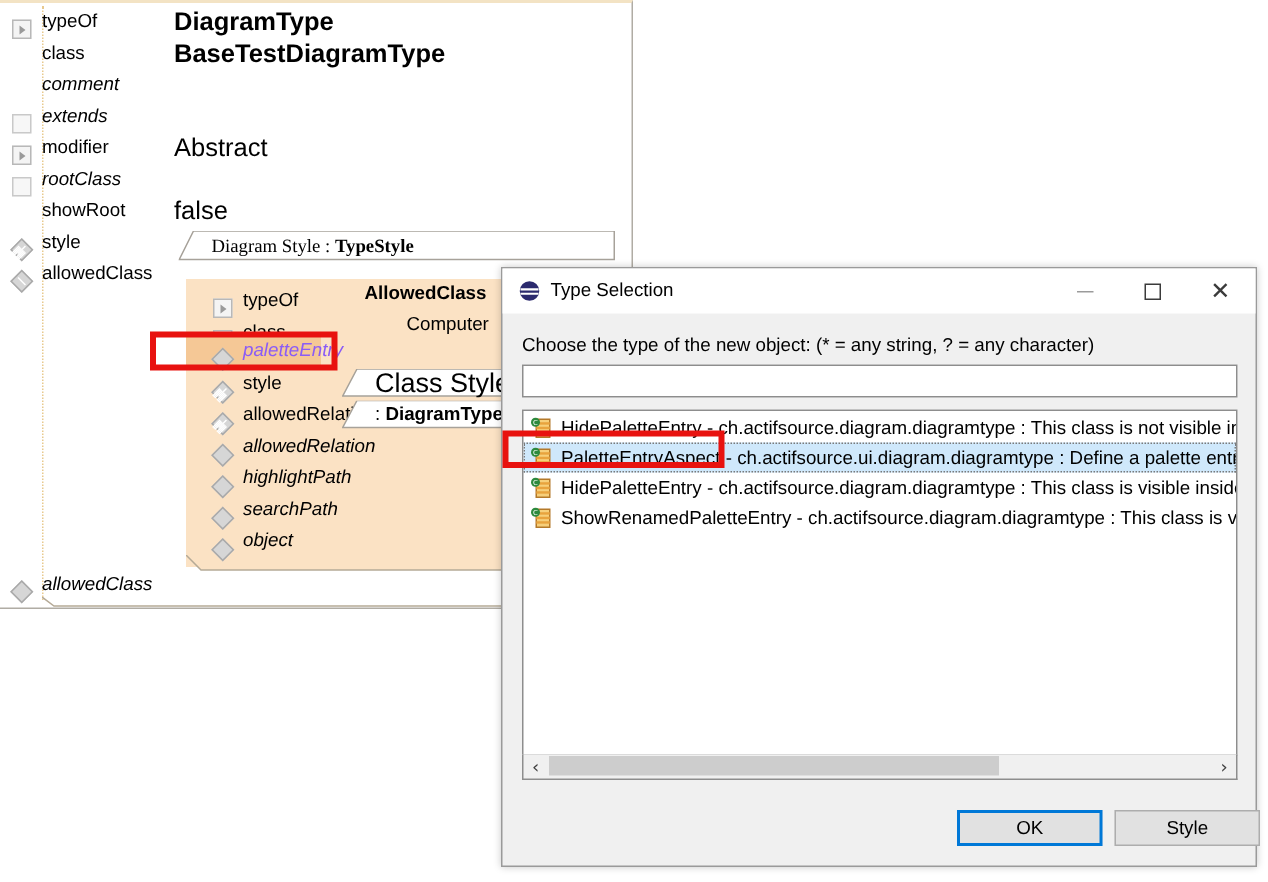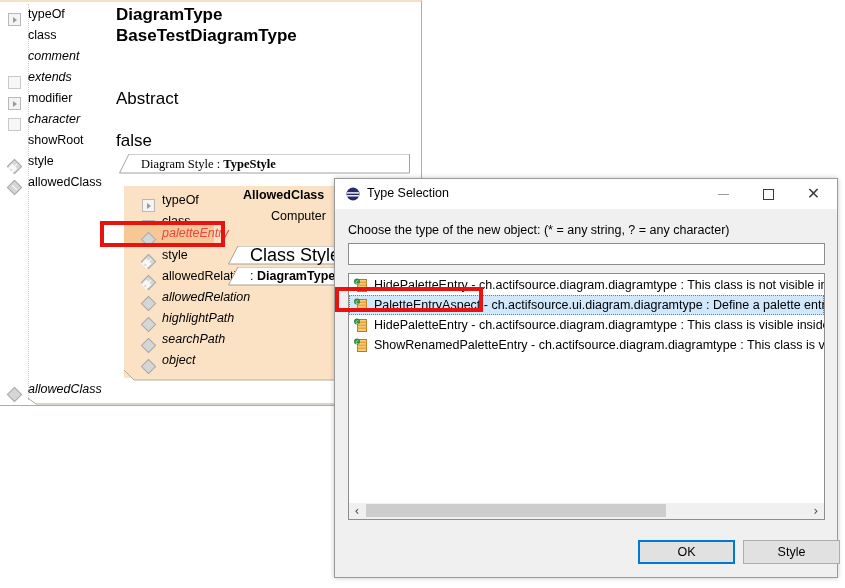--- a/index.html
+++ b/index.html
@@ -189,21 +189,21 @@
   <span class="ic ic-box" style="top:9px;"></span>
   <span class="row-label italic">extends</span>
 </div>
 <div class="row" style="top:88px;left:0;">
   <span class="ic ic-expand" style="top:9px;"></span>
   <span class="row-label">modifier</span>
   <span class="row-value">Abstract</span>
 </div>
 <div class="row" style="top:109px;left:0;">
   <span class="ic ic-box" style="top:9px;"></span>
-  <span class="row-label italic">character</span>
+  <span class="row-label italic">rootClass</span>
 </div>
 <div class="row" style="top:130px;left:0;">
   <span class="row-label">showRoot</span>
   <span class="row-value">false</span>
 </div>
 <div class="row" style="top:151px;left:0;">
   <span class="ic" style="top:10px;left:9px;">
     <span class="ic-diamond plus" style="position:absolute;left:0;top:0;"></span>
   </span>
   <span class="row-label">style</span>
@@ -239,21 +239,21 @@
 <div class="srow" style="top:211px;left:124px;">
   <span class="sic ic-expand" style="top:9px;"></span>
   <span class="srow-label">class</span>
 </div>
 
 <div class="srow" style="top:224px;left:124px;width:90px;height:20px;background:#f5c896;"></div>
 <div class="srow" style="top:223px;left:124px;">
   <span class="sic" style="top:11px;left:19px;">
     <span class="ic-diamond" style="position:absolute;left:0;top:0;"></span>
   </span>
-  <span class="srow-label italic" style="color:#ef4444;">paletteEntry</span>
+  <span class="srow-label italic" style="color:#8b5cf6;">paletteEntry</span>
 </div>
 <div class="srow" style="top:245px;left:124px;">
   <span class="sic" style="top:11px;left:19px;">
     <span class="ic-diamond plus" style="position:absolute;left:0;top:0;"></span>
   </span>
   <span class="srow-label">style</span>
 </div>
 <div class="srow" style="top:266px;left:124px;">
   <span class="sic" style="top:11px;left:19px;">
     <span class="ic-diamond plus" style="position:absolute;left:0;top:0;"></span>

